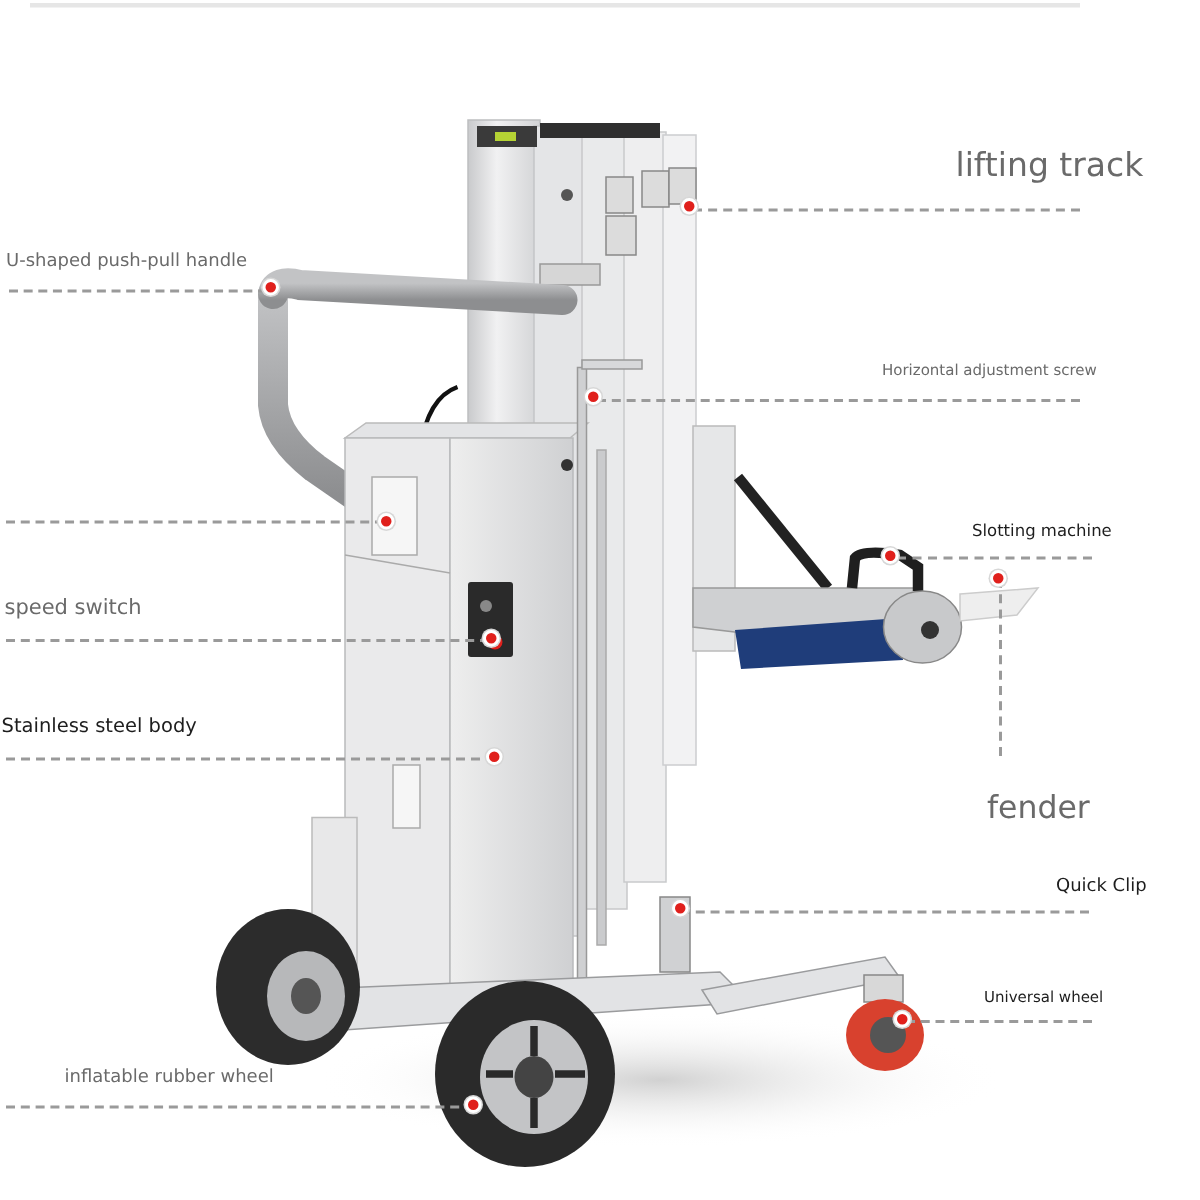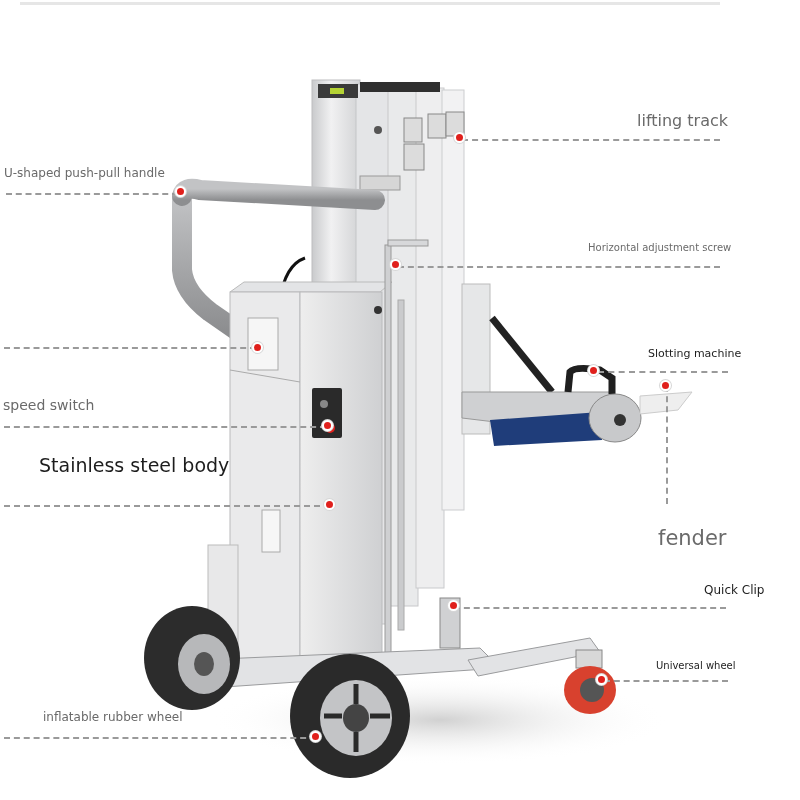--- a/index.html
+++ b/index.html
@@ -142,22 +142,22 @@
   <div class="dot" style="left:252px; top:342px;"></div>
   <div class="dot" style="left:588px; top:365px;"></div>
   <div class="dot" style="left:322px; top:420px;"></div>
   <div class="dot" style="left:324px; top:499px;"></div>
   <div class="dot" style="left:660px; top:380px;"></div>
   <div class="dot" style="left:448px; top:600px;"></div>
   <div class="dot" style="left:596px; top:674px;"></div>
   <div class="dot" style="left:310px; top:731px;"></div>
 
   <div class="label gray" style="left:4px; top:166px; font-size:12px;">U-shaped push-pull handle</div>
-  <div class="label gray" style="left:637px; top:111px; font-size:16px;">lifting track</div>
+  <div class="label gray" style="left:637px; top:98px; font-size:22px;">lifting track</div>
   <div class="label gray" style="left:588px; top:242px; font-size:10px;">Horizontal adjustment screw</div>
   <div class="label dark" style="left:648px; top:347px; font-size:11px;">Slotting machine</div>
   <div class="label gray" style="left:3px; top:397px; font-size:14px;">speed switch</div>
-  <div class="label dark" style="left:1px; top:454px; font-size:19px;padding-left:38px;">Stainless steel body</div>
+  <div class="label dark" style="left:1px; top:477px; font-size:13px;">Stainless steel body</div>
   <div class="label gray" style="left:658px; top:526px; font-size:21px;">fender</div>
   <div class="label dark" style="left:704px; top:583px; font-size:12px;">Quick Clip</div>
   <div class="label dark" style="left:656px; top:660px; font-size:10px;">Universal wheel</div>
   <div class="label gray" style="left:7px; top:710px; font-size:12px;margin-left:36px;">inflatable rubber wheel</div>
 </div>
 
 </body></html>

